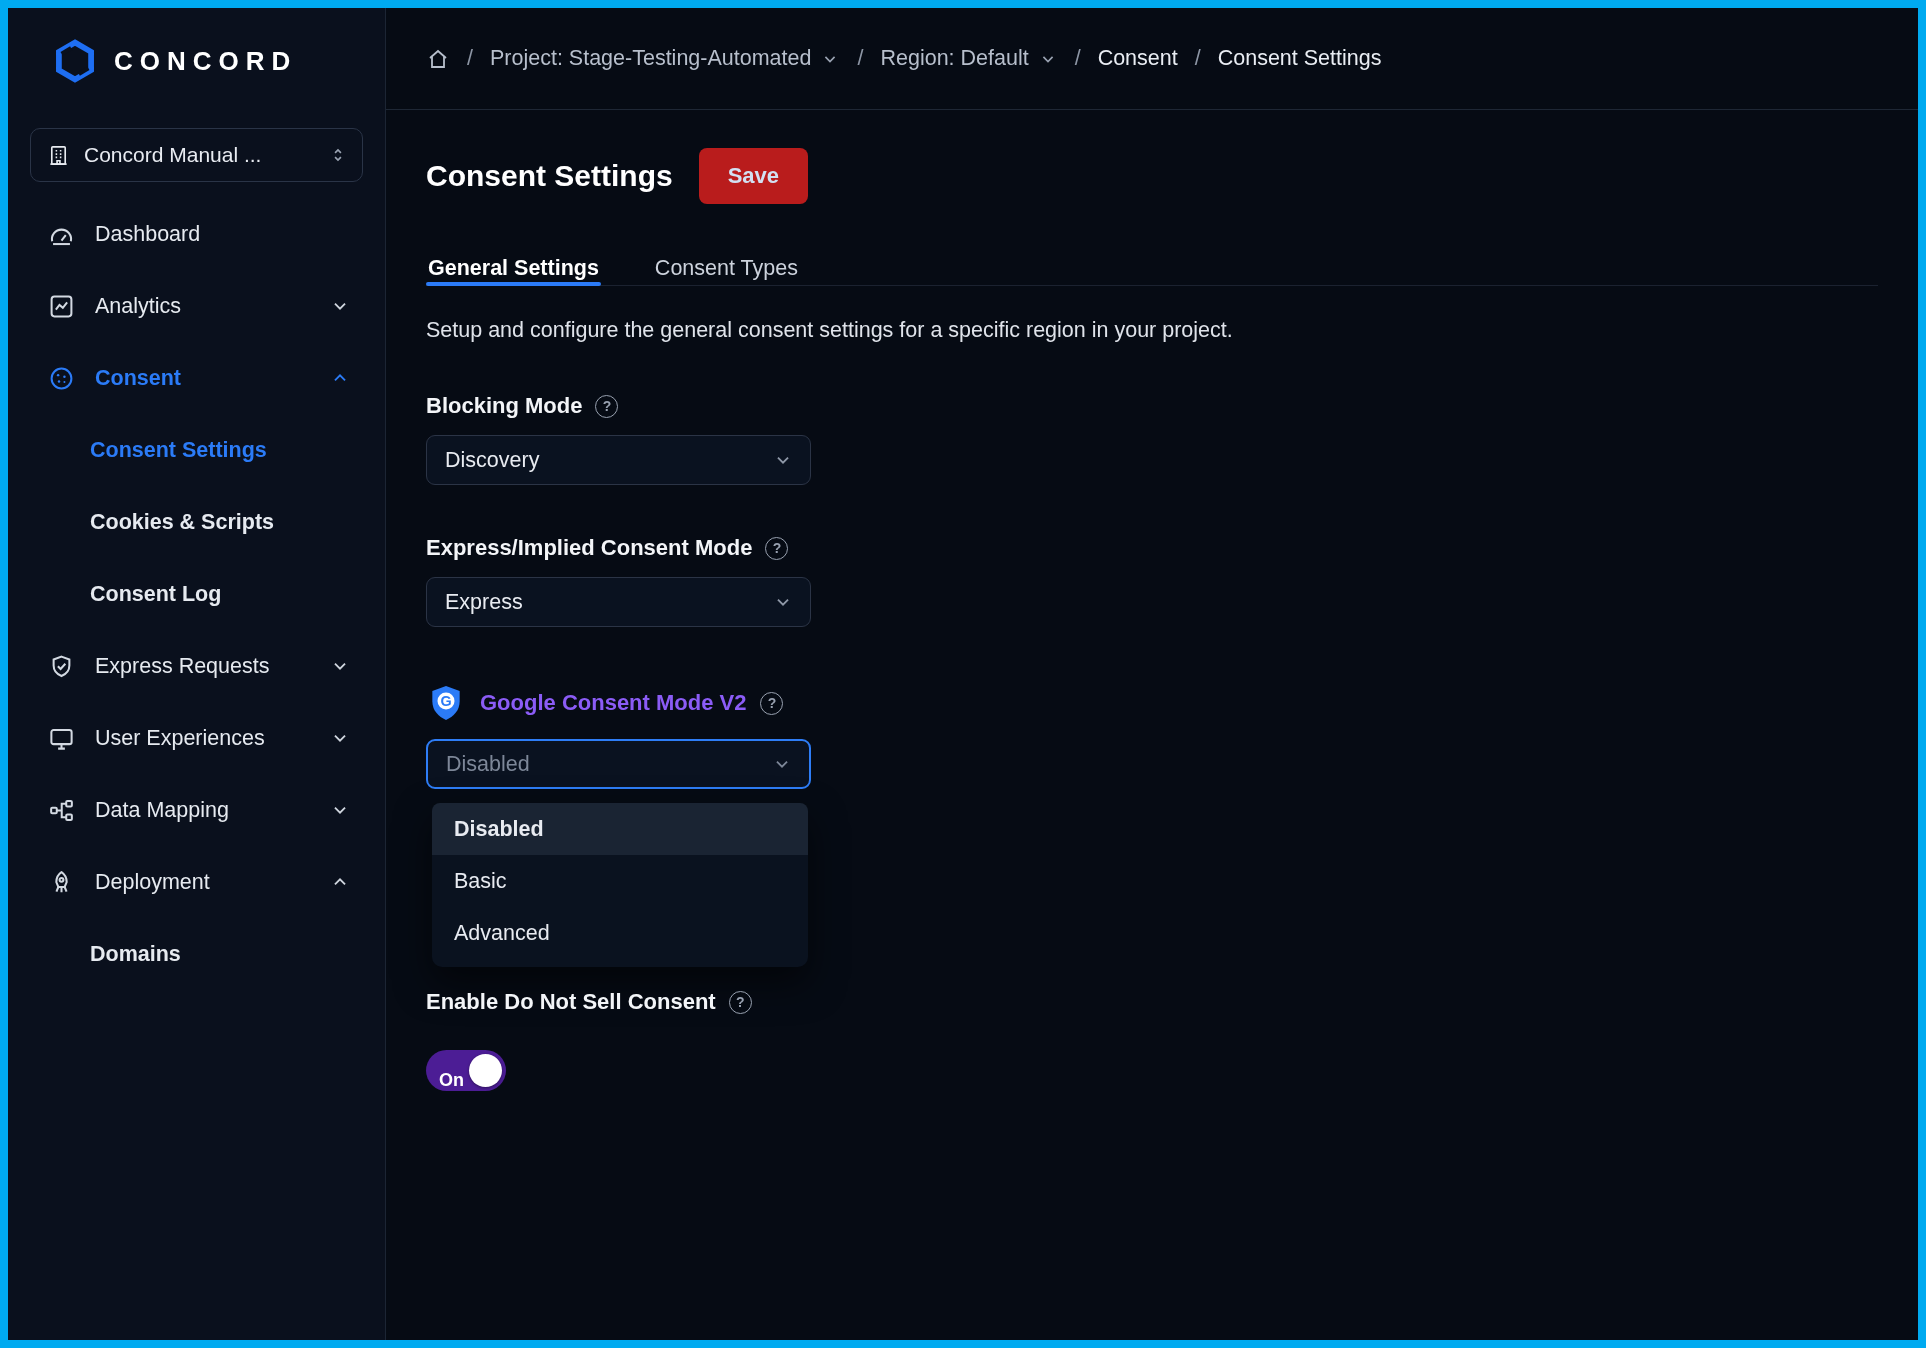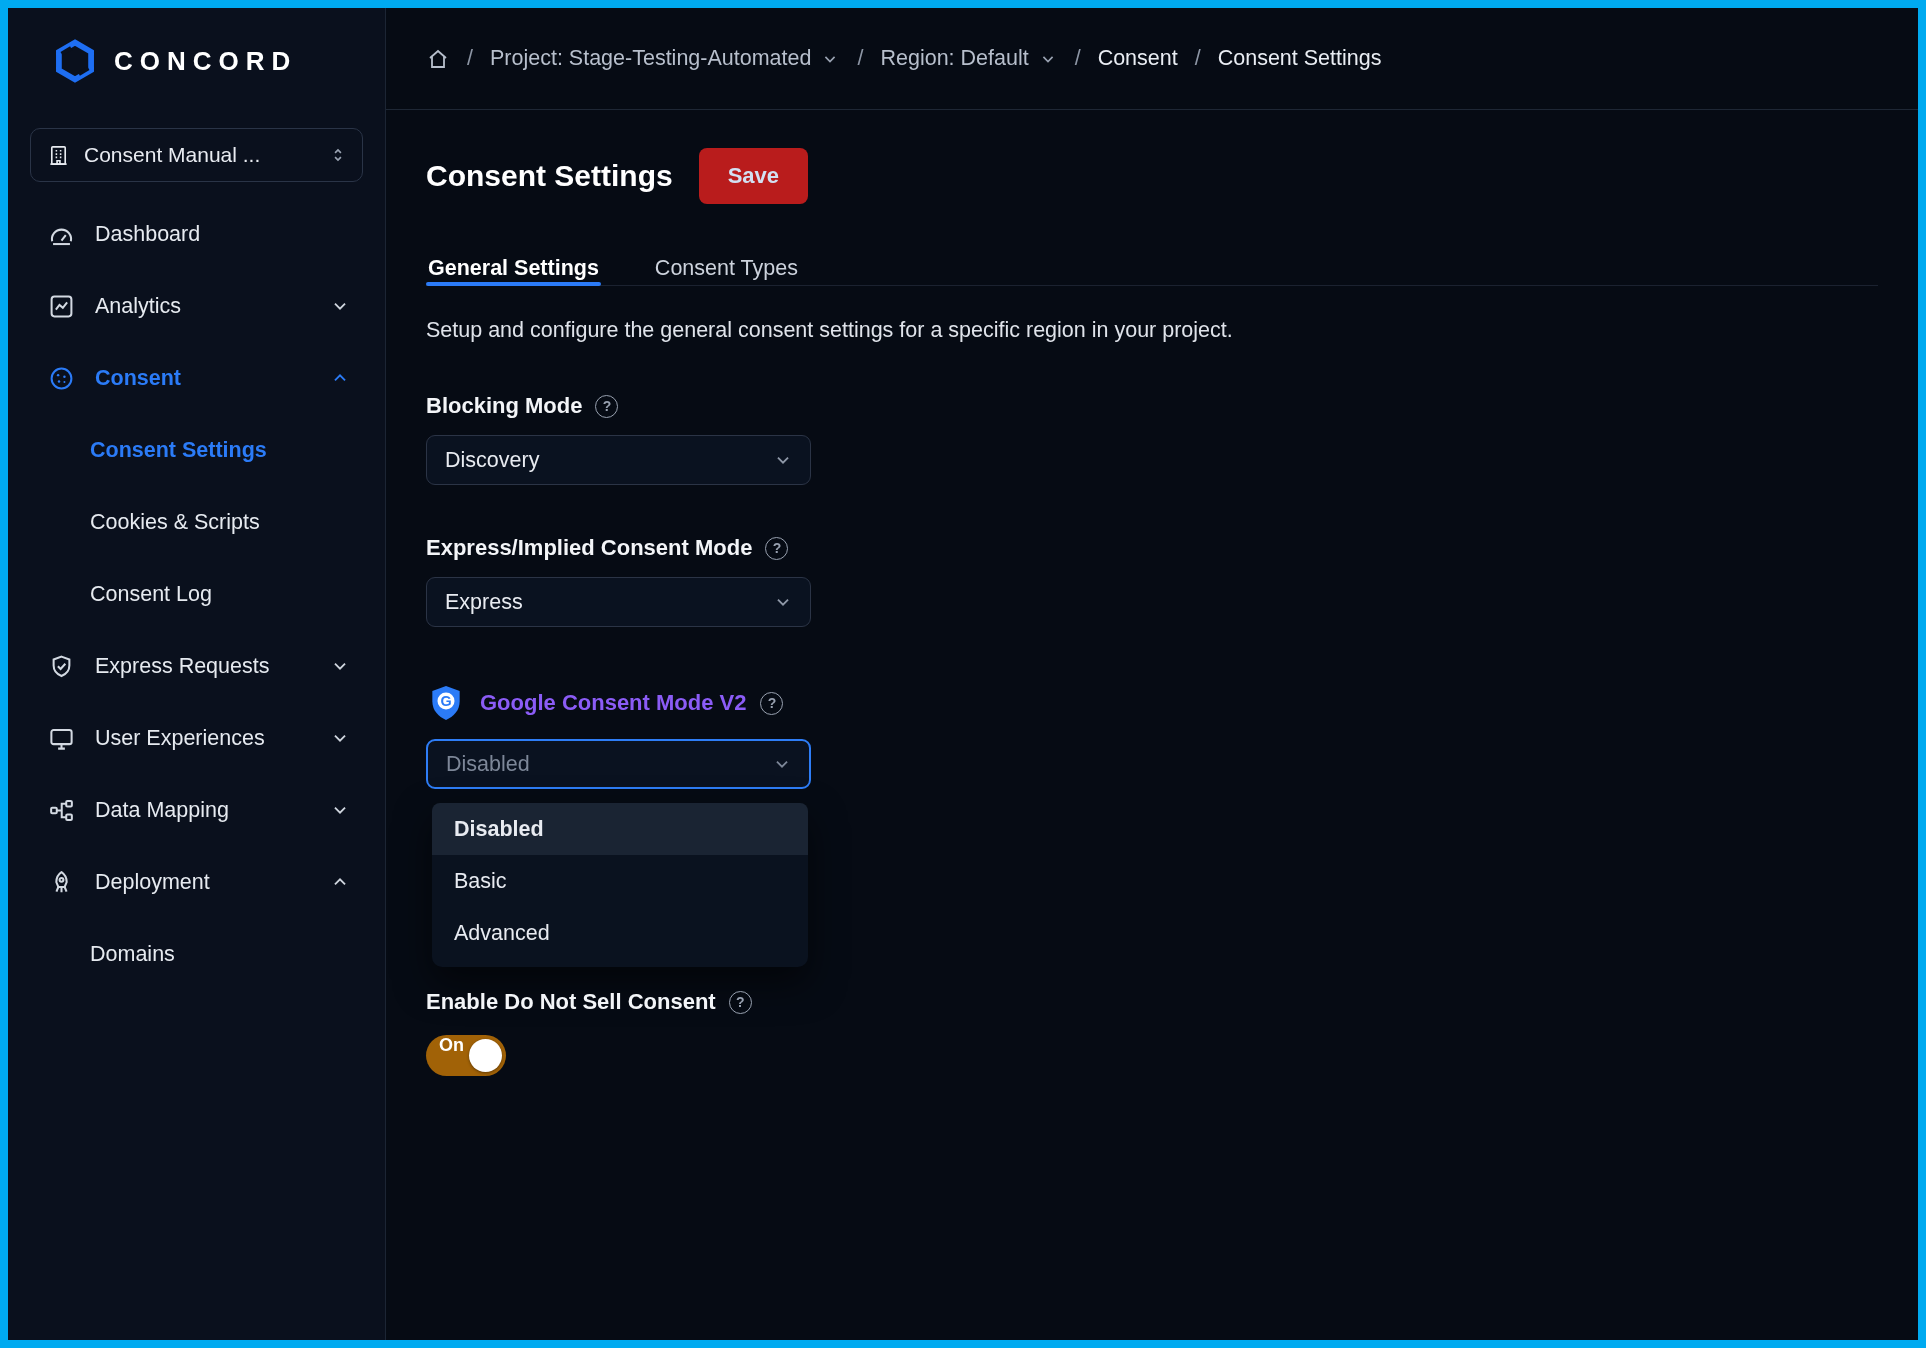--- a/index.html
+++ b/index.html
@@ -37,21 +37,21 @@
     height: 72px; padding: 0 12px 0 18px;
     font-size: 21.5px; color: #e6eaf0; cursor: pointer;
   }
   .nav-item .icon { width: 27px; height: 27px; color: #d3d9e2; flex: none; }
   .nav-item .chev { margin-left: auto; color: #cfd5de; }
   .nav-item.active { color: #2b7bf7; font-weight: 700; }
   .nav-item.active .icon, .nav-item.active .chev { color: #2b7bf7; }
   .sub-list { padding-left: 60px; }
   .sub-item {
     height: 72px; display: flex; align-items: center;
-    font-size: 21.5px; color: #e6eaf0; cursor: pointer;
+    font-size: 21.5px; color: #e6eaf0; cursor: pointer; font-weight: bold;
   }
   .sub-item.active { color: #2b7bf7; font-weight: 700; }
 
   
   .main { flex: 1; display: flex; flex-direction: column; background: #060b14; }
   .breadcrumb-bar {
     height: 102px; min-height: 102px;
     display: flex; align-items: center; gap: 17px;
     padding: 0 40px;
     border-bottom: 1px solid #1e2735;
@@ -115,22 +115,22 @@
     box-shadow: 0 16px 36px rgba(0,0,0,.55);
     padding-bottom: 8px;
   }
   .option {
     height: 52px; display: flex; align-items: center;
     padding: 0 22px; font-size: 21.5px; color: #e8ebf1; cursor: pointer;
   }
   .option.selected { background: #1a2433; font-weight: 700; border-radius: 8px 8px 0 0; }
 
   .toggle {
-    margin-top: 20px; width: 80px; height: 41px; border-radius: 21px;
-    background: #a16207; position: relative; display: flex; align-items: flex-start;
+    margin-top: 35px; width: 80px; height: 41px; border-radius: 21px;
+    background: #4c1d95; position: relative; display: flex; align-items: flex-end;
     cursor: pointer;
   }
   .toggle-label { color: #ffffff; font-size: 18px; font-weight: 600; margin-left: 13px; }
   .knob {
     position: absolute; right: 4px; top: 4px;
     width: 33px; height: 33px; background: #ffffff; border-radius: 50%;
     box-shadow: 0 1px 3px rgba(0,0,0,.4);
   }
   svg { display: block; }
 </style>
@@ -153,21 +153,21 @@
 
     <button class="org-selector">
       <span>
         <svg width="23" height="23" viewBox="0 0 24 24" fill="none" stroke="currentColor" stroke-width="1.7">
           <rect x="5" y="3" width="14" height="18" rx="1"></rect>
           <path d="M3.5 21h17"></path>
           <path d="M9 7h1.6M13.4 7H15M9 10.5h1.6M13.4 10.5H15M9 14h1.6M13.4 14H15"></path>
           <path d="M10.5 21v-3.5h3V21"></path>
         </svg>
       </span>
-      <span>Consent Manual ...</span>
+      <span>Concord Manual ...</span>
       <span class="updown">
         <svg width="20" height="20" viewBox="0 0 24 24" fill="none" stroke="currentColor" stroke-width="2">
           <path d="M8.5 9.5 12 6l3.5 3.5"></path>
             <path d="M8.5 14.5 12 18l3.5-3.5"></path>
         </svg>
       </span>
     </button>
 
     <nav class="nav">
 

